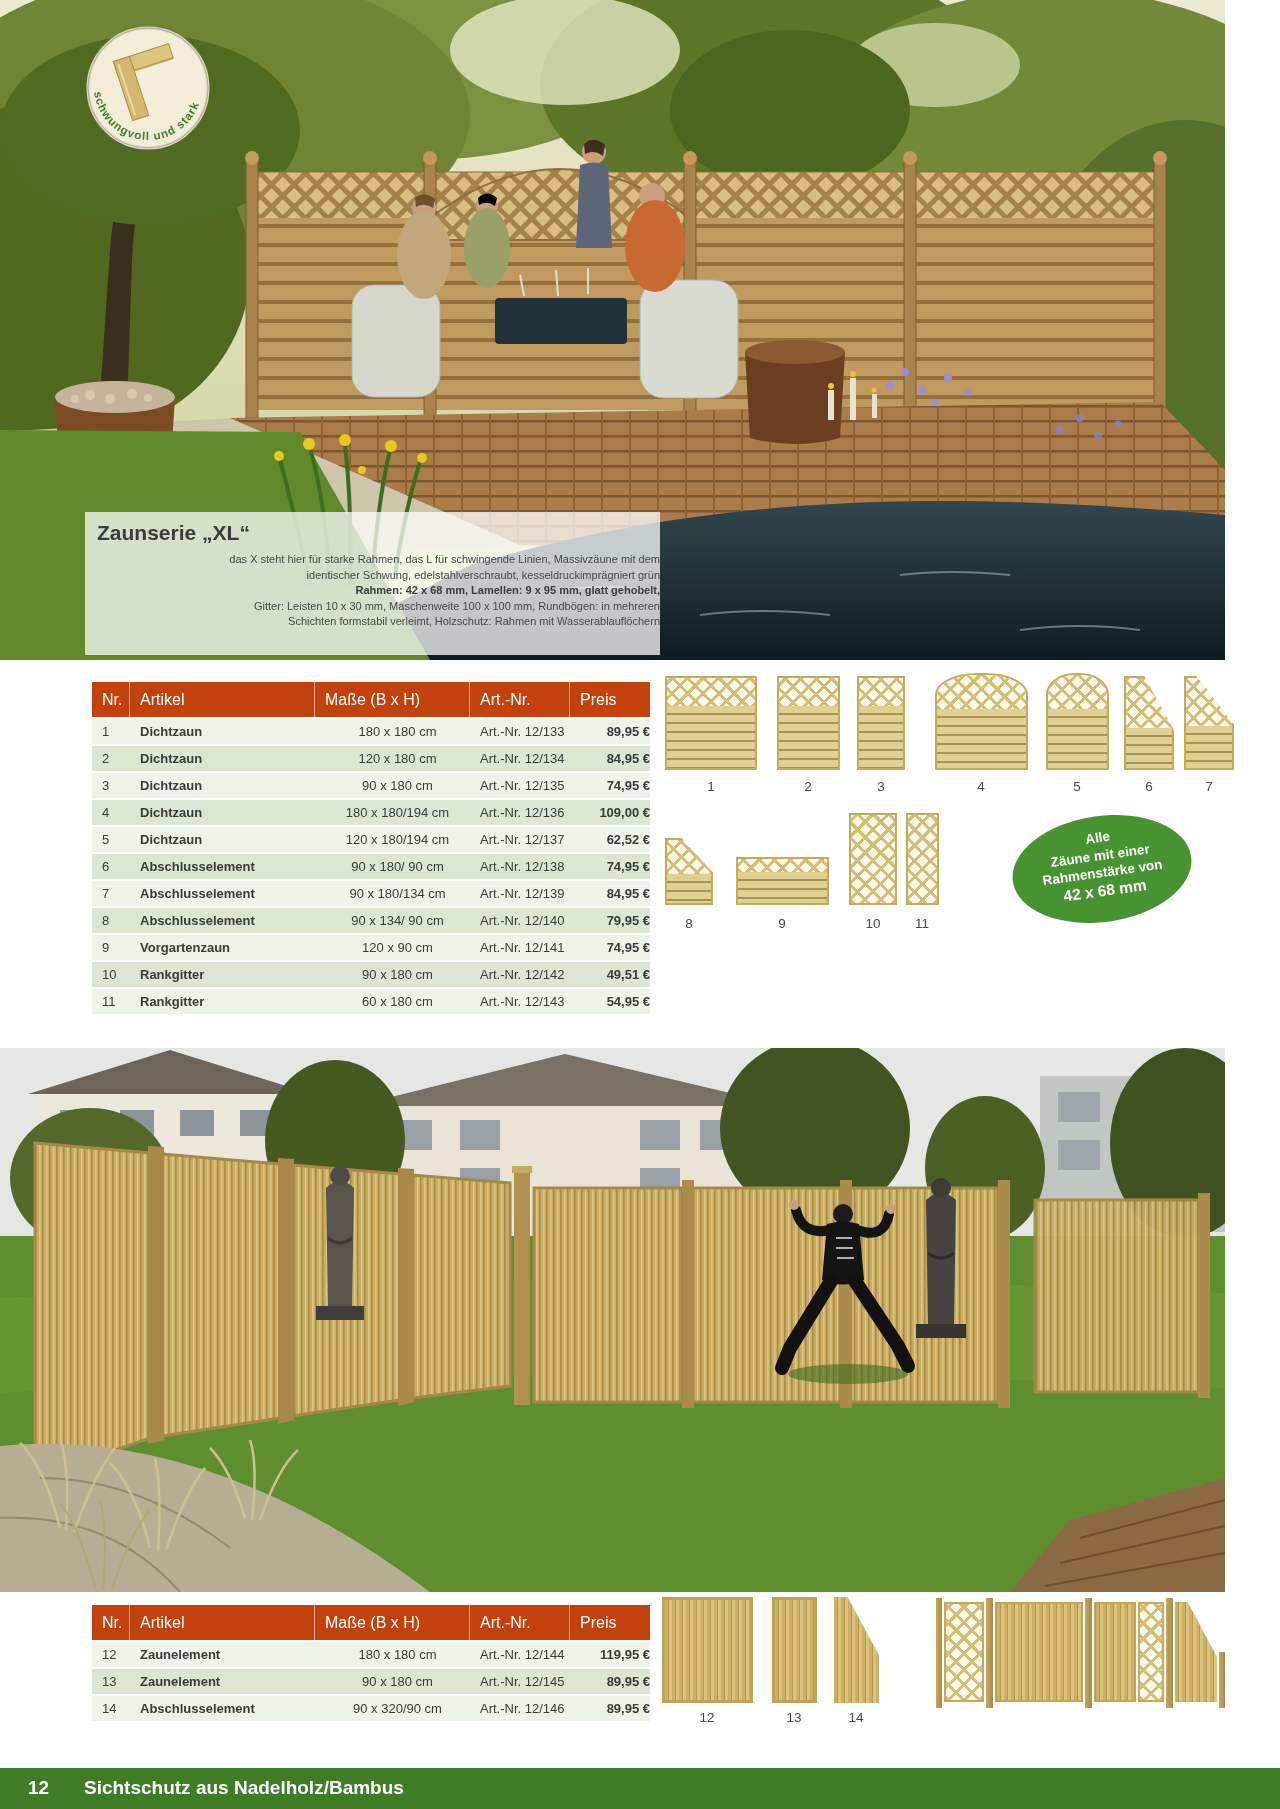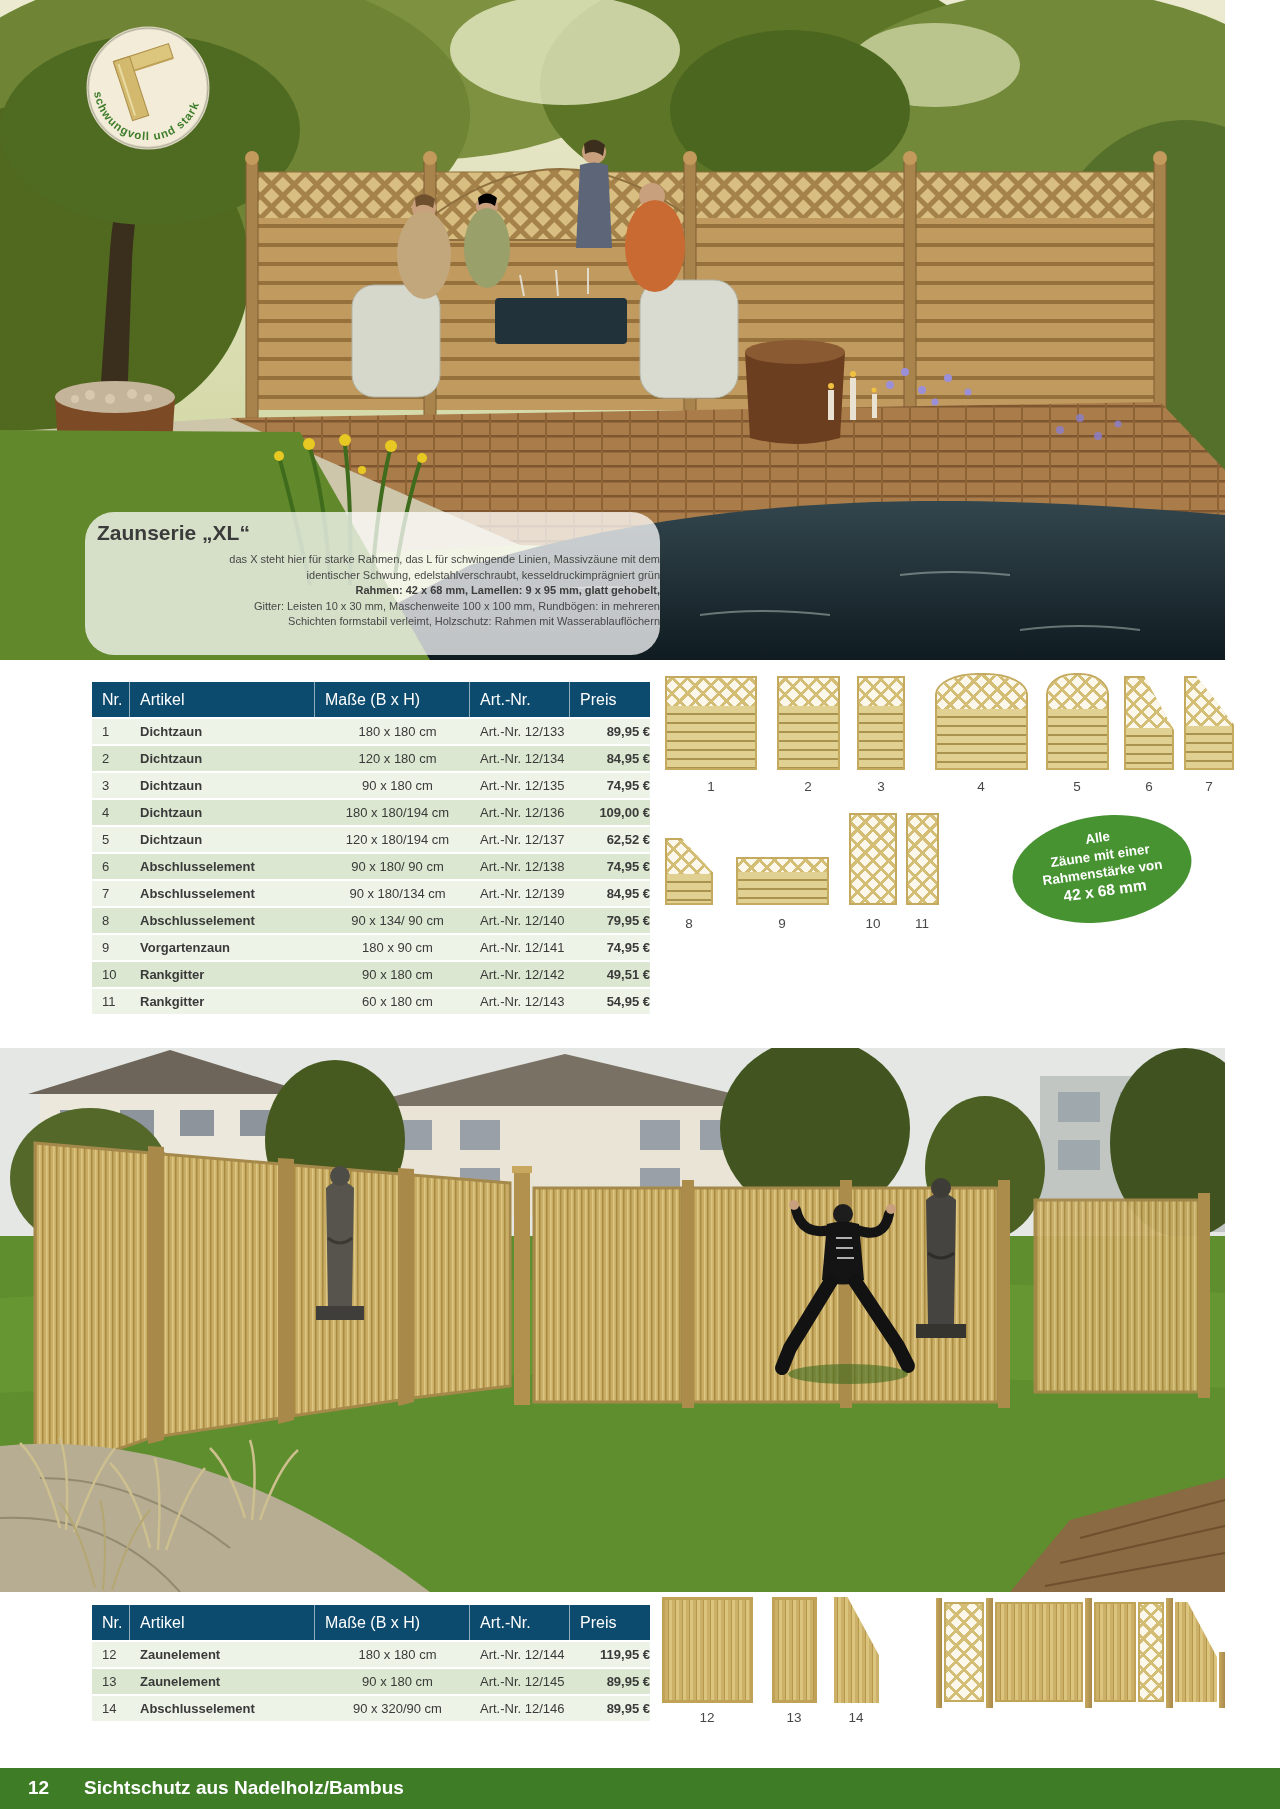--- a/index.html
+++ b/index.html
@@ -8,31 +8,31 @@
 
   
   .photo1{position:absolute;left:0;top:0;width:1225px;height:660px;}
   .photo2{position:absolute;left:0;top:1048px;width:1225px;height:544px;}
   .photo1 svg,.photo2 svg{position:absolute;left:0;top:0;}
 
   
   .badge{position:absolute;left:86px;top:26px;width:124px;height:124px;}
 
   
-  .overlay{position:absolute;background:rgba(255,255,255,0.74);box-sizing:border-box;border-radius:29px;}
+  .overlay{position:absolute;background:rgba(255,255,255,0.74);box-sizing:border-box;}
   .overlay-xl{left:85px;top:512px;width:575px;height:143px;padding:9px 0 0 12px;}
   .ov-title{font-size:21px;font-weight:bold;color:#3b3b3b;margin:0 0 7px 0;}
   .ov-line{font-size:11px;line-height:15.5px;color:#474747;white-space:nowrap;text-align:right;}
   .ov-line.b{font-weight:bold;color:#3d3d3d;}
 
   
   table.price{position:absolute;border-collapse:separate;border-spacing:0 2px;
               width:558px;table-layout:fixed;}
   .t1{left:92px;top:680px;} .t2{left:92px;top:1603px;}
-  table.price th{background:#0c4a6e;color:#fff;font-size:16px;font-weight:400;height:35px;
+  table.price th{background:#c2410c;color:#fff;font-size:16px;font-weight:400;height:35px;
                  text-align:left;padding:0 0 0 10px;border-right:1px solid rgba(255,255,255,.55);}
   table.price th:last-child{border-right:none;}
   table.price td{height:25px;font-size:13px;color:#3a3a3a;padding:0 0 0 10px;}
   table.price tbody tr:nth-child(odd) td{background:#eef3e8;}
   table.price tbody tr:nth-child(even) td{background:#dbe7d0;}
   td.c-art{font-weight:bold;}
   td.c-mas,th.c-mas{text-align:center;padding:0;}
   td.c-prc{font-weight:bold;text-align:right;padding:0 8px 0 0;}
   th.c-prc{padding-left:10px;text-align:left;}
 
@@ -323,21 +323,21 @@
         <tr>
         <td>8</td>
         <td class="c-art">Abschlusselement</td>
         <td class="c-mas">90 x 134/ 90 cm</td>
         <td>Art.-Nr. 12/140</td>
         <td class="c-prc">79,95 €</td>
       </tr>
         <tr>
         <td>9</td>
         <td class="c-art">Vorgartenzaun</td>
-        <td class="c-mas">180 x 90 cm</td>
+        <td class="c-mas">120 x 90 cm</td>
         <td>Art.-Nr. 12/141</td>
         <td class="c-prc">74,95 €</td>
       </tr>
         <tr>
         <td>10</td>
         <td class="c-art">Rankgitter</td>
         <td class="c-mas">90 x 180 cm</td>
         <td>Art.-Nr. 12/142</td>
         <td class="c-prc">49,51 €</td>
       </tr>

